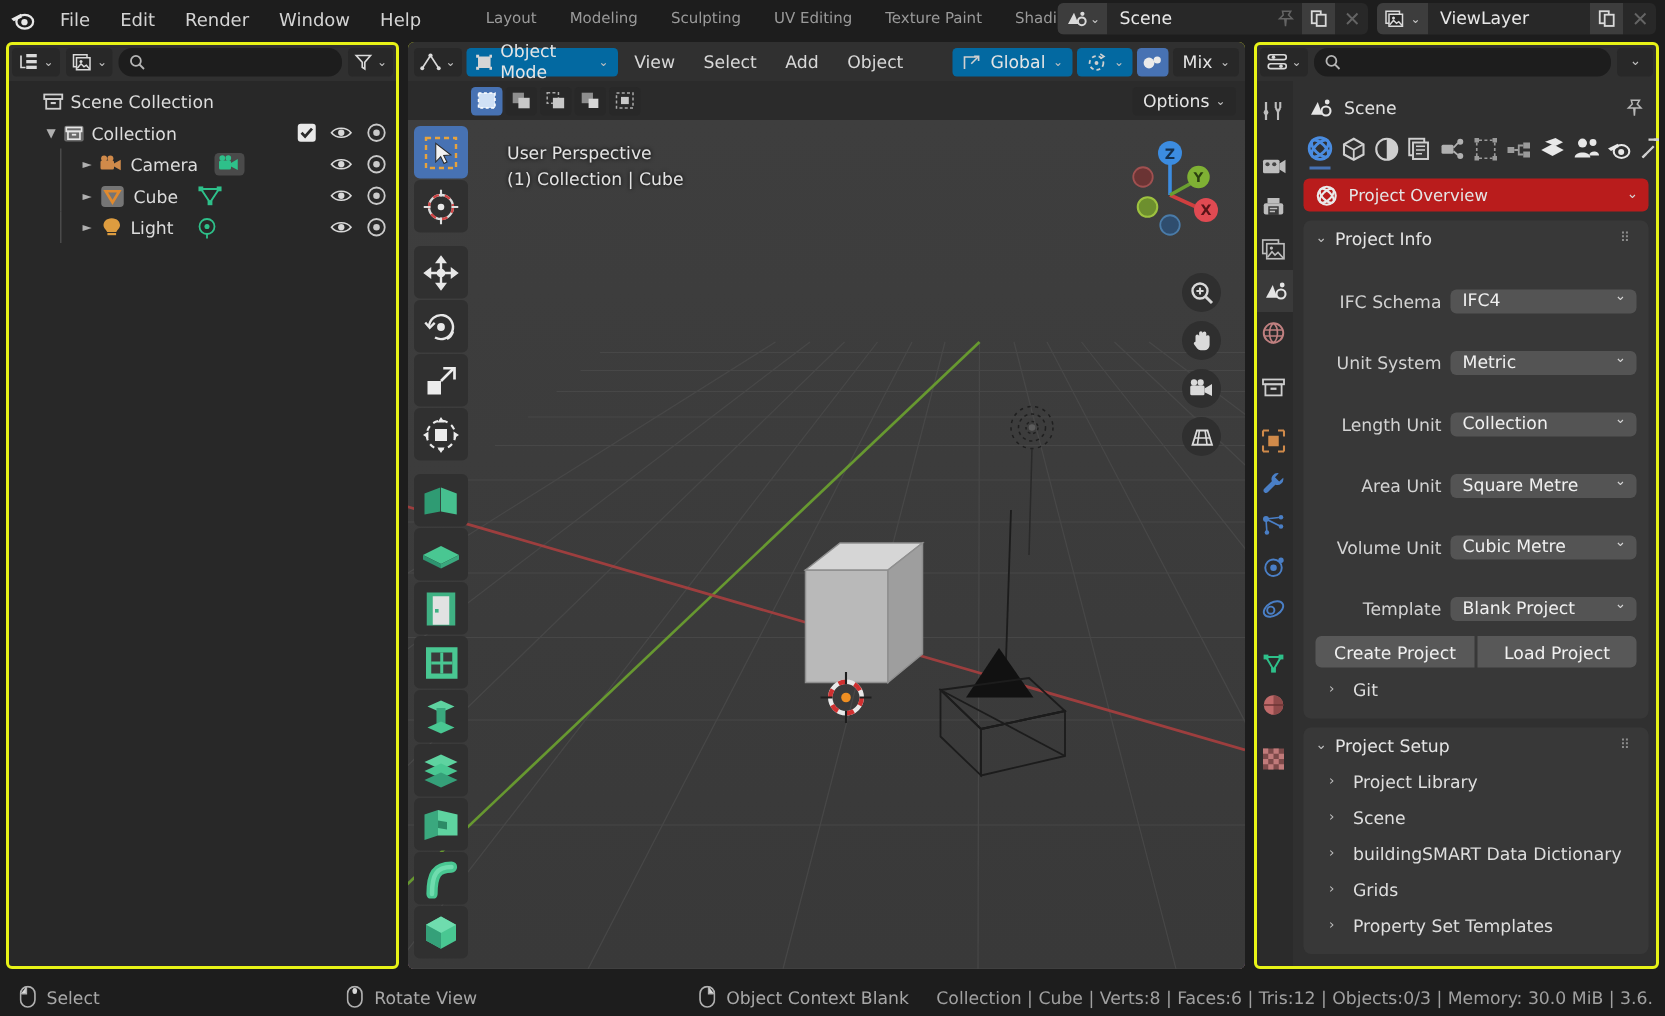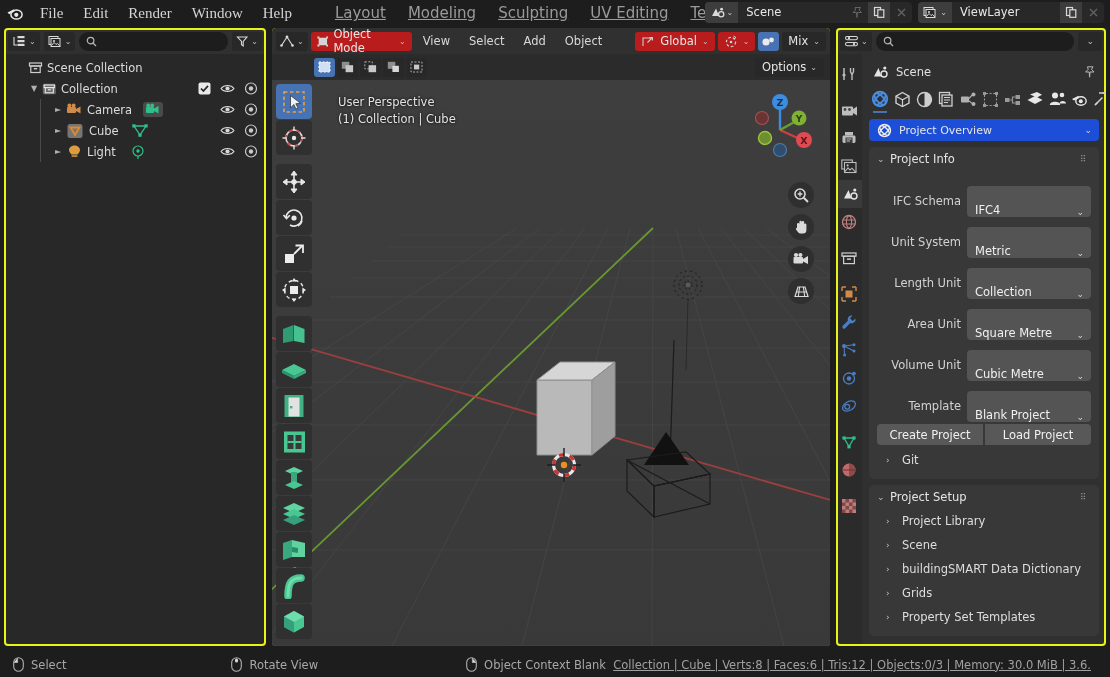--- a/index.html
+++ b/index.html
@@ -13,26 +13,26 @@
   .app { position: relative; width: 1110px; height: 677px; }
 
   
   .topbar {
     position: absolute; left: 0; top: 0; width: 1110px; height: 26px;
     background: #1d1d1d; display: flex; align-items: center;
   }
   .blender-logo { width: 30px; display: flex; justify-content: center; align-items: center; }
   .menu-item {
     padding: 0 10px; height: 20px; line-height: 20px; color: #d4d4d4;
-    font-size: 15px; border-radius: 3px; cursor: default; white-space: nowrap; font-family: Liberation Serif, serif;
+    font-size: 12px; border-radius: 3px; cursor: default; white-space: nowrap;
   }
   .wsp-tabs { display: flex; align-items: center; margin-left: 22px; }
   .wsp-tab {
     padding: 0 11px; height: 22px; line-height: 22px; color: #9a9a9a;
-    font-size: 15px; white-space: nowrap; text-decoration: underline;
+    font-size: 10px; white-space: nowrap;
   }
   .topbar-right { position: absolute; right: 0; top: 2px; display: flex; align-items: center; gap: 6px; }
   .id-block {
     display: flex; align-items: center; height: 21px;
     background: #282828; border-radius: 4px; overflow: hidden;
   }
   .id-icon-btn {
     display: flex; align-items: center; gap: 2px; padding: 0 5px; height: 21px;
     background: #3d3d3d;
   }
@@ -76,21 +76,21 @@
 
   
   #viewport { left: 272px; top: 28px; width: 558px; height: 618px; border-radius: 4px; overflow: hidden; }
   .vp-header {
     height: 26px; background: #303030; display: flex; align-items: center;
     gap: 3px; padding: 0 4px; position: relative; z-index: 6;
   }
   .vp-menu { padding: 0 8px; height: 20px; line-height: 20px; font-size: 11.5px; color: #d8d8d8; }
   .mode-btn {
     display: flex; align-items: center; gap: 5px; height: 19px; padding: 0 6px;
-    background: #b91c1c; border-radius: 3px; font-size: 11.5px;
+    background: #0369a1; border-radius: 3px; font-size: 11.5px;
   }
   .vp-subheader {
     height: 26px; background: #2b2b2b; display: flex; align-items: center;
     padding: 0 4px; position: relative; z-index: 5;
   }
   .selmode { display: flex; gap: 2px; margin-left: 38px; }
   .selmode-btn {
     width: 21px; height: 19px; background: #282828; border-radius: 3px;
     display: flex; align-items: center; justify-content: center;
   }
@@ -149,39 +149,39 @@
   .pin { position: absolute; right: 2px; }
   .mod-icons {
     display: flex; align-items: center; gap: 5px; padding: 6px 2px 2px 2px;
     flex-wrap: nowrap;
   }
   .mod-icon { width: 18px; height: 18px; display: flex; align-items: center; justify-content: center; position: relative; }
   .mod-icon.active::after {
     content: ''; position: absolute; bottom: -5px; left: 2px; width: 14px; height: 2px; background: #4772b3;
   }
   .dropdown-wide {
-    margin-top: 9px; height: 22px; background: #1d4ed8; border-radius: 4px;
+    margin-top: 9px; height: 22px; background: #b91c1c; border-radius: 4px;
     display: flex; align-items: center; padding: 0 8px; gap: 7px; position: relative;
   }
   .dd-caret { position: absolute; right: 7px; color: #d6d6d6; font-size: 9px; }
   .panel {
     margin-top: 6px; background: #383838; border-radius: 5px; padding: 0 0 7px 0;
   }
   .panel-head {
     height: 24px; display: flex; align-items: center; gap: 5px; padding: 0 8px;
     font-size: 11.5px; color: #e4e4e4; position: relative;
   }
   .grip { position: absolute; right: 9px; color: #8c8c8c; font-size: 9px; letter-spacing: 1px; line-height: 5px; width: 10px; }
   .prop-row {
     display: flex; align-items: center; height: 22px; margin: 19px 8px 2px 8px; gap: 6px;
   }
   .prop-label { width: 84px; text-align: right; font-size: 11.5px; color: #d2d2d2; }
   .prop-value {
-    flex: 1; height: 31px; background: #545454; border-radius: 4px;
-    display: flex; align-items: flex-end; padding: 0 8px; font-size: 11.5px;
+    flex: 1; height: 16px; background: #545454; border-radius: 4px;
+    display: flex; align-items: flex-start; padding: 0 8px; font-size: 11.5px;
     color: #f0f0f0; position: relative;
   }
   .btn-row { display: flex; gap: 2px; margin: 7px 8px 3px 8px; }
   .pbtn {
     flex: 1; height: 21px; background: #585858; border-radius: 4px;
     display: flex; align-items: center; justify-content: center;
     font-size: 11.5px; color: #f0f0f0;
   }
   .pbtn:first-child { border-radius: 4px 0 0 4px; }
   .pbtn:last-child { border-radius: 0 4px 4px 0; }
@@ -190,21 +190,21 @@
     font-size: 11.5px; color: #dedede;
   }
   .chev { color: #c0c0c0; font-size: 9px; display: inline-block; width: 8px; }
 
   
   .statusbar {
     position: absolute; left: 0; bottom: 0; width: 1110px; height: 25px;
     background: #1d1d1d; display: flex; align-items: center; font-size: 11.5px; color: #a8a8a8;
   }
   .sb-item { display: flex; align-items: center; gap: 7px; }
-  .sb-stats { position: absolute; right: 19px; color: #a0a0a0; white-space: nowrap; text-decoration: underline; }
+  .sb-stats { position: absolute; right: 8px; color: #a0a0a0; white-space: nowrap; }
   svg { display: block; }
 </style>
 </head>
 <body>
 
 <div class="app">
 
   <div class="topbar">
     <div class="blender-logo">
       <svg width="18" height="18" viewBox="0 0 18 18">

